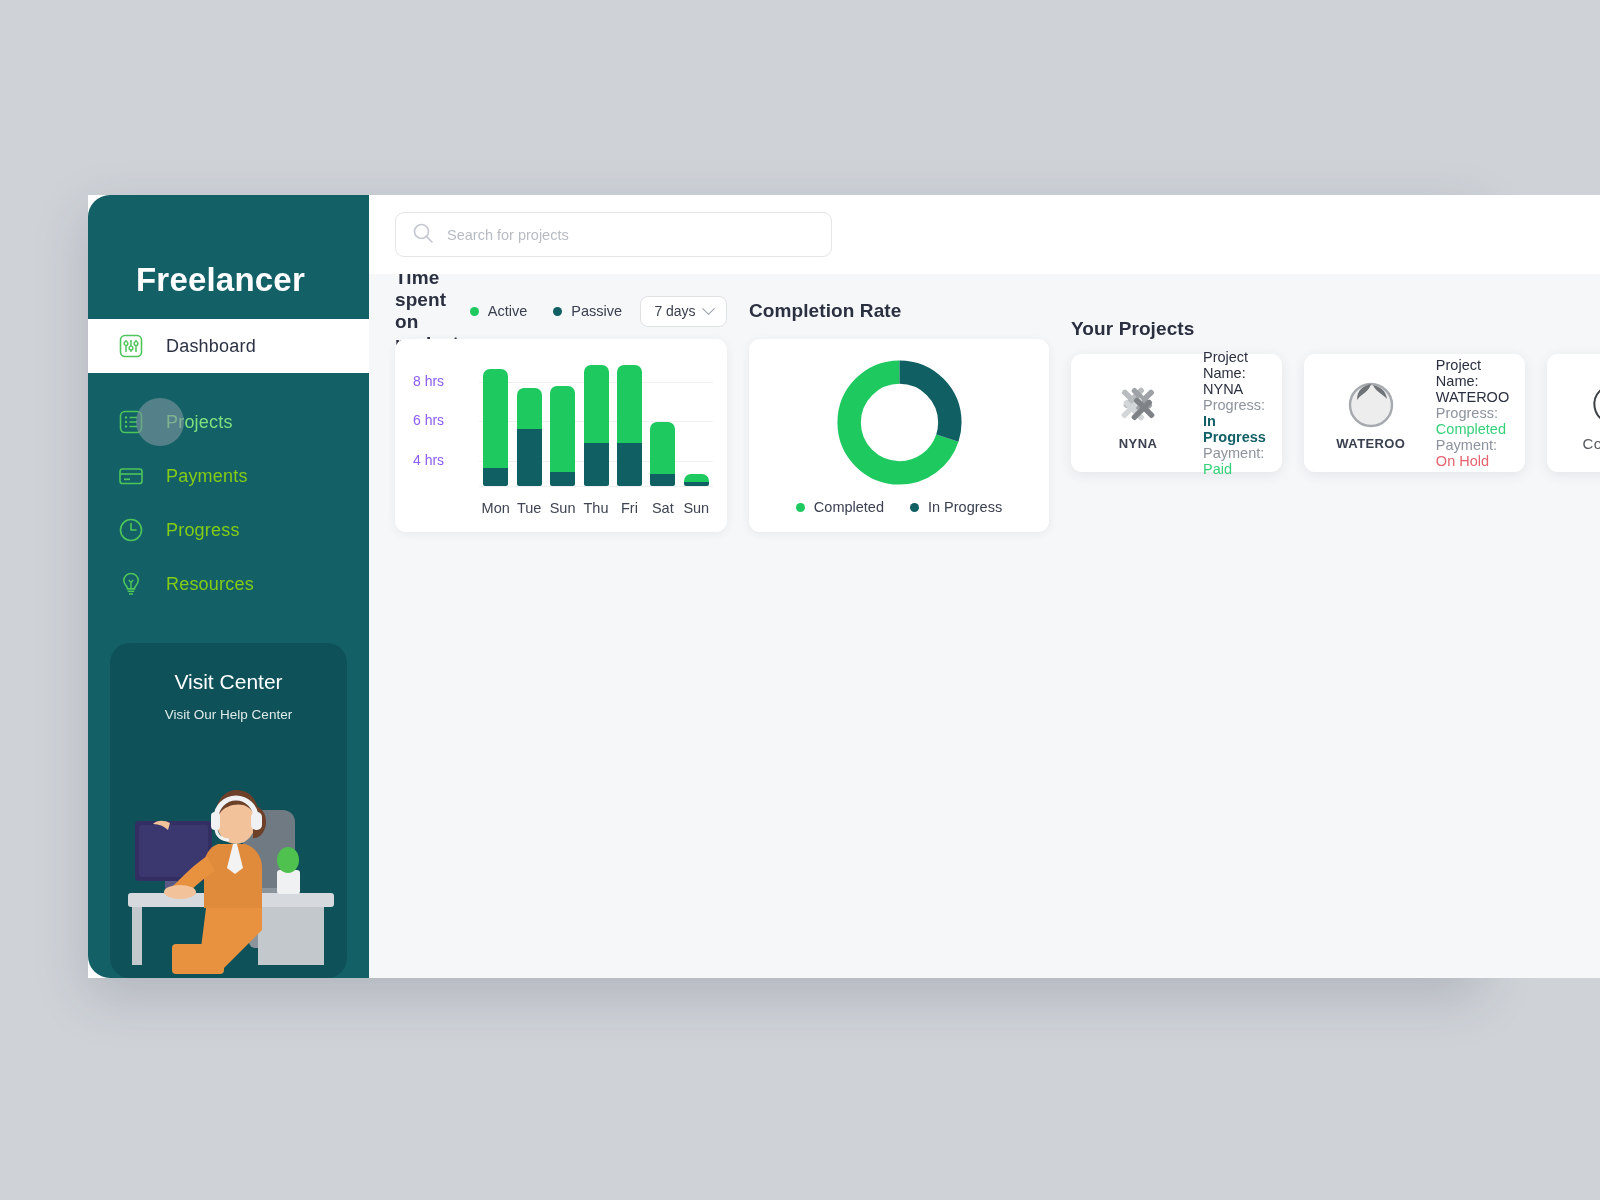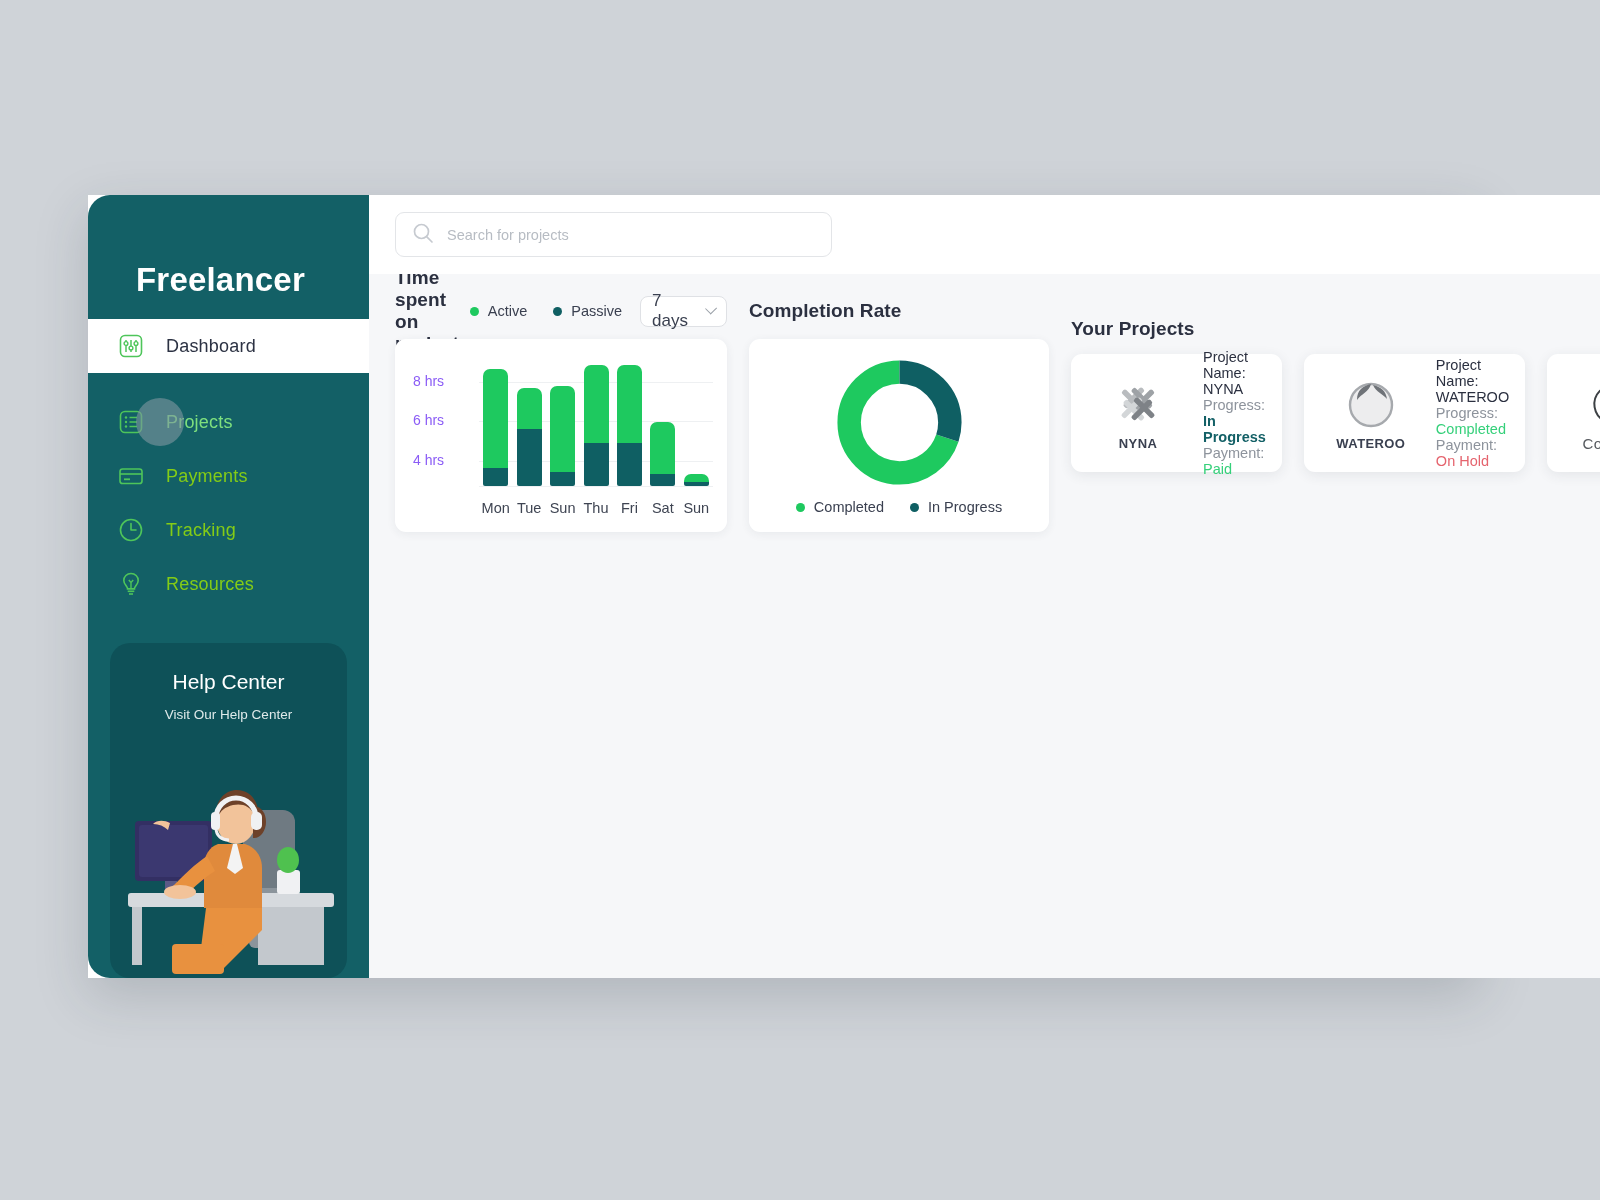--- a/index.html
+++ b/index.html
@@ -119,21 +119,21 @@
 
   .hdr-row { display: flex; align-items: center; height: 30px; }
   .legend { margin-left: auto; display: flex; align-items: center; gap: 26px; margin-right: 18px; }
   .lg { display: flex; align-items: center; gap: 9px; font-size: 14.5px; color: #3a4050; }
   .dot { width: 9px; height: 9px; border-radius: 50%; }
   .select {
     height: 31px; min-width: 87px;
     border: 1px solid #dfe1e5; border-radius: 8px;
     background: #fff;
     display: flex; align-items: center; justify-content: center; gap: 8px;
-    font-size: 17px; color: #3a4050;
+    font-size: 14px; color: #3a4050;
     padding: 0 11px;
   }
   .chev { width: 9px; height: 9px; border-right: 1.6px solid #9aa0a8; border-bottom: 1.6px solid #9aa0a8; transform: rotate(45deg) translate(-2px,-2px); }
 
   .card {
     background: #fff; border-radius: 11px;
     box-shadow: 0 2px 10px rgba(42,52,72,.07);
   }
 
   .chart-card { height: 193px; margin-top: 13px; position: relative; padding: 16px 16px 0 16px; }
@@ -219,38 +219,38 @@
         <span class="lbl">Payments</span>
       </div>
 
       <div class="nav-item">
         <span class="ico">
           <svg width="26" height="26" viewBox="0 0 26 26">
               <circle cx="13" cy="13" r="10.5" fill="none" stroke="#4ec55a" stroke-width="1.6"></circle>
               <polyline points="13,6.5 13,13 18,13" fill="none" stroke="#4ec55a" stroke-width="1.6" stroke-linecap="round" stroke-linejoin="round"></polyline>
             </svg>
         </span>
-        <span class="lbl">Tracking</span>
+        <span class="lbl">Progress</span>
       </div>
 
       <div class="nav-item">
         <span class="ico">
           <svg width="26" height="26" viewBox="0 0 26 26">
               <path d="M13 2.5c-4.1 0-7.2 3.1-7.2 7 0 2.7 1.5 4.3 2.6 5.6.7.9 1.1 1.4 1.1 2.2v.6h7v-.6c0-.8.4-1.3 1.1-2.2 1.1-1.3 2.6-2.9 2.6-5.6 0-3.9-3.1-7-7.2-7z" fill="none" stroke="#4ec55a" stroke-width="1.6"></path>
               <line x1="9.7" y1="20.3" x2="16.3" y2="20.3" stroke="#4ec55a" stroke-width="1.6"></line>
               <line x1="11" y1="23" x2="15" y2="23" stroke="#4ec55a" stroke-width="1.6"></line>
               <path d="M13 17.5 V11.5 M13 11.5 L10.8 9 M13 11.5 L15.2 9" fill="none" stroke="#4ec55a" stroke-width="1.4"></path>
             </svg>
         </span>
         <span class="lbl">Resources</span>
       </div>
     </nav>
 
     <div class="help-card">
-      <div class="help-title">Help Center</div>
+      <div class="help-title">Visit Center</div>
       <div class="help-sub">Visit Our Help Center</div>
       <svg class="illus" viewBox="0 0 237 230" preserveAspectRatio="xMidYMax meet">
 
         <rect x="133" y="62" width="52" height="100" rx="12" fill="#6f7a82"></rect>
         <rect x="139" y="140" width="40" height="60" rx="6" fill="#8b949b"></rect>
 
         <rect x="25" y="73" width="77" height="60" rx="4" fill="#332f63"></rect>
         <rect x="29" y="77" width="69" height="52" rx="3" fill="#3b3870"></rect>
         <rect x="55" y="133" width="12" height="16" fill="#5b5a86"></rect>
         <rect x="44" y="147" width="34" height="5" rx="2" fill="#6a6a92"></rect>

